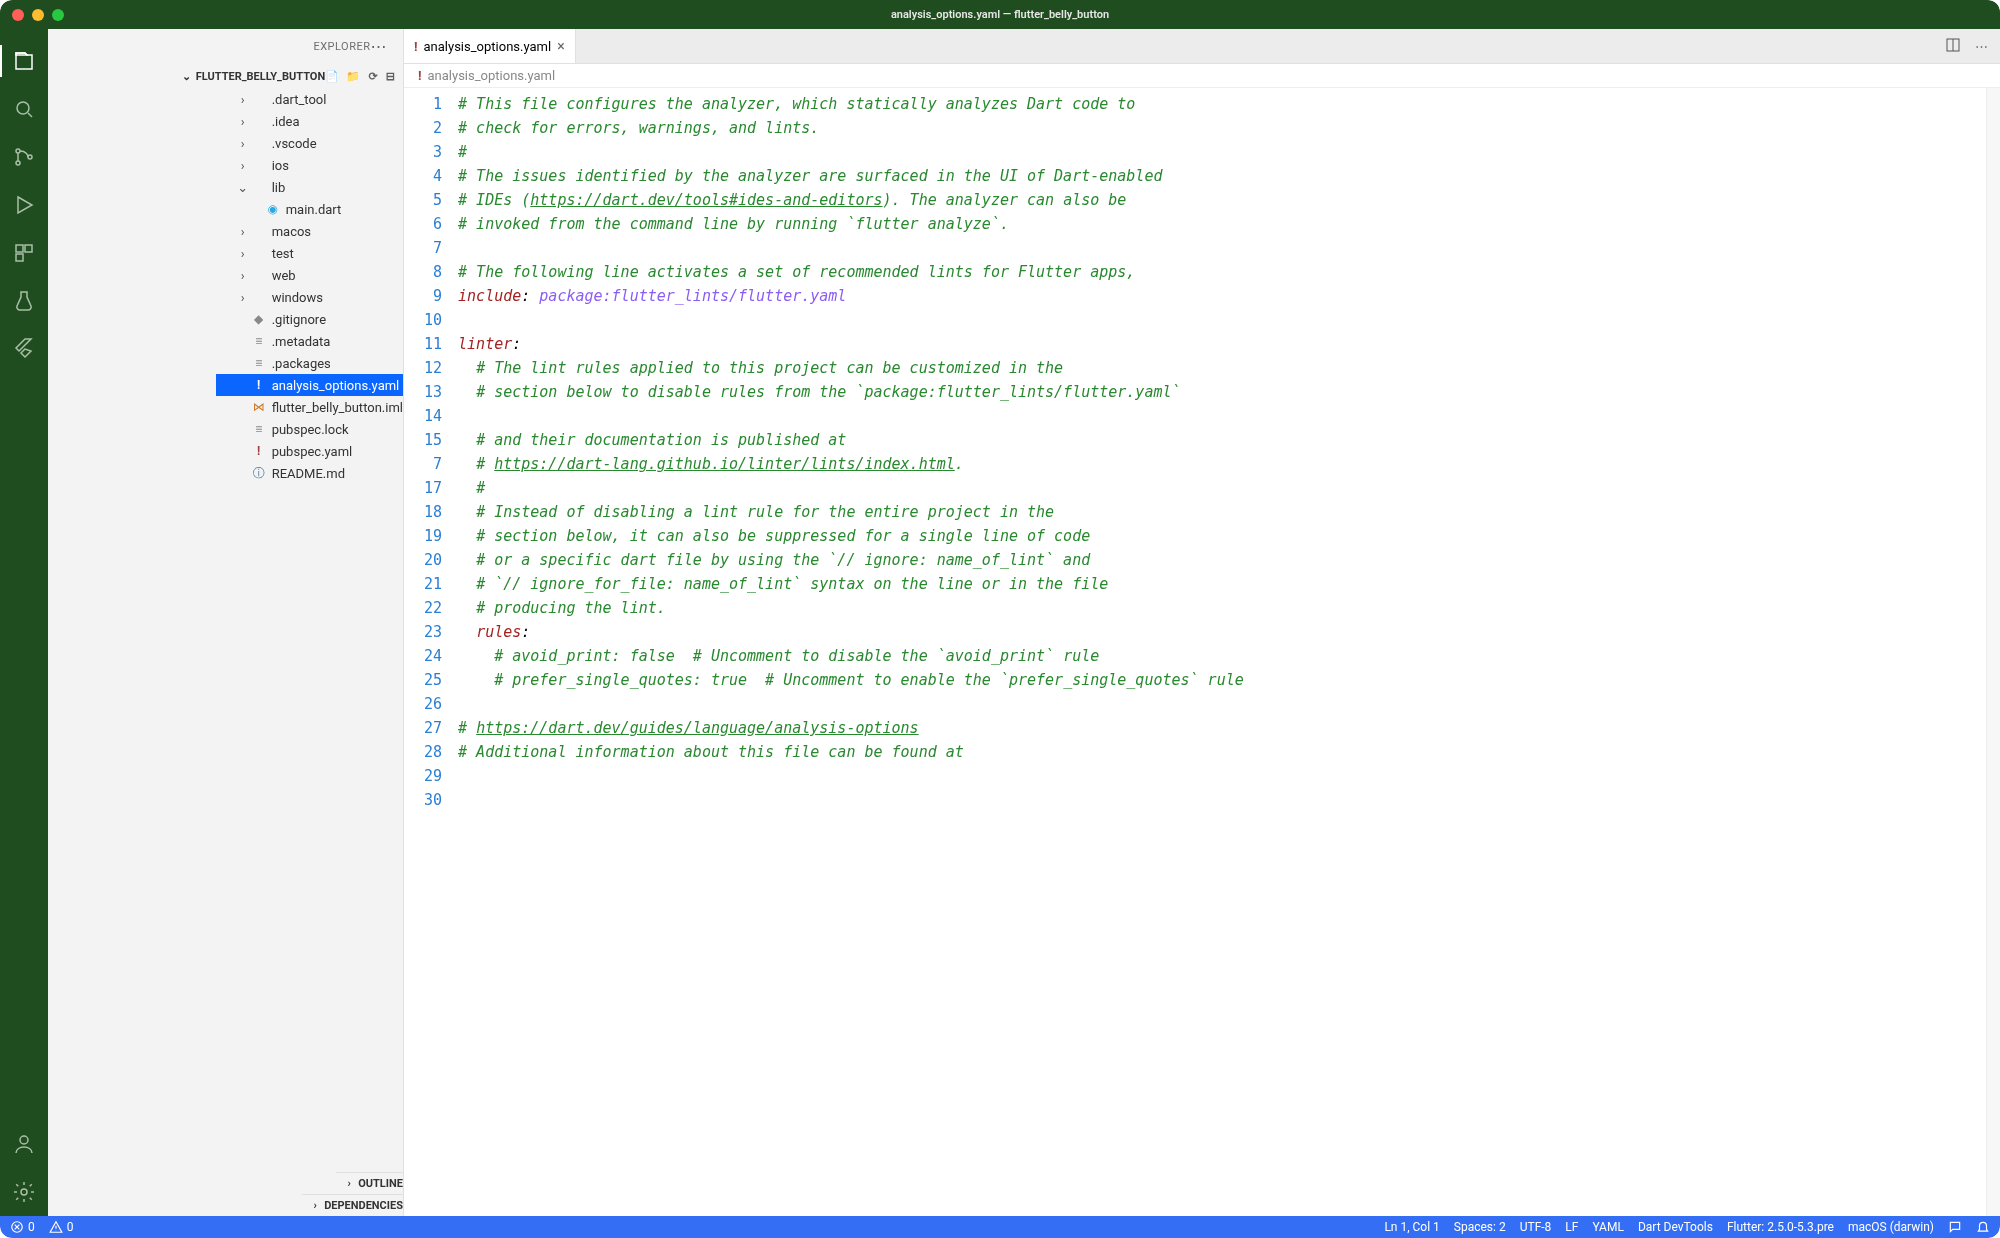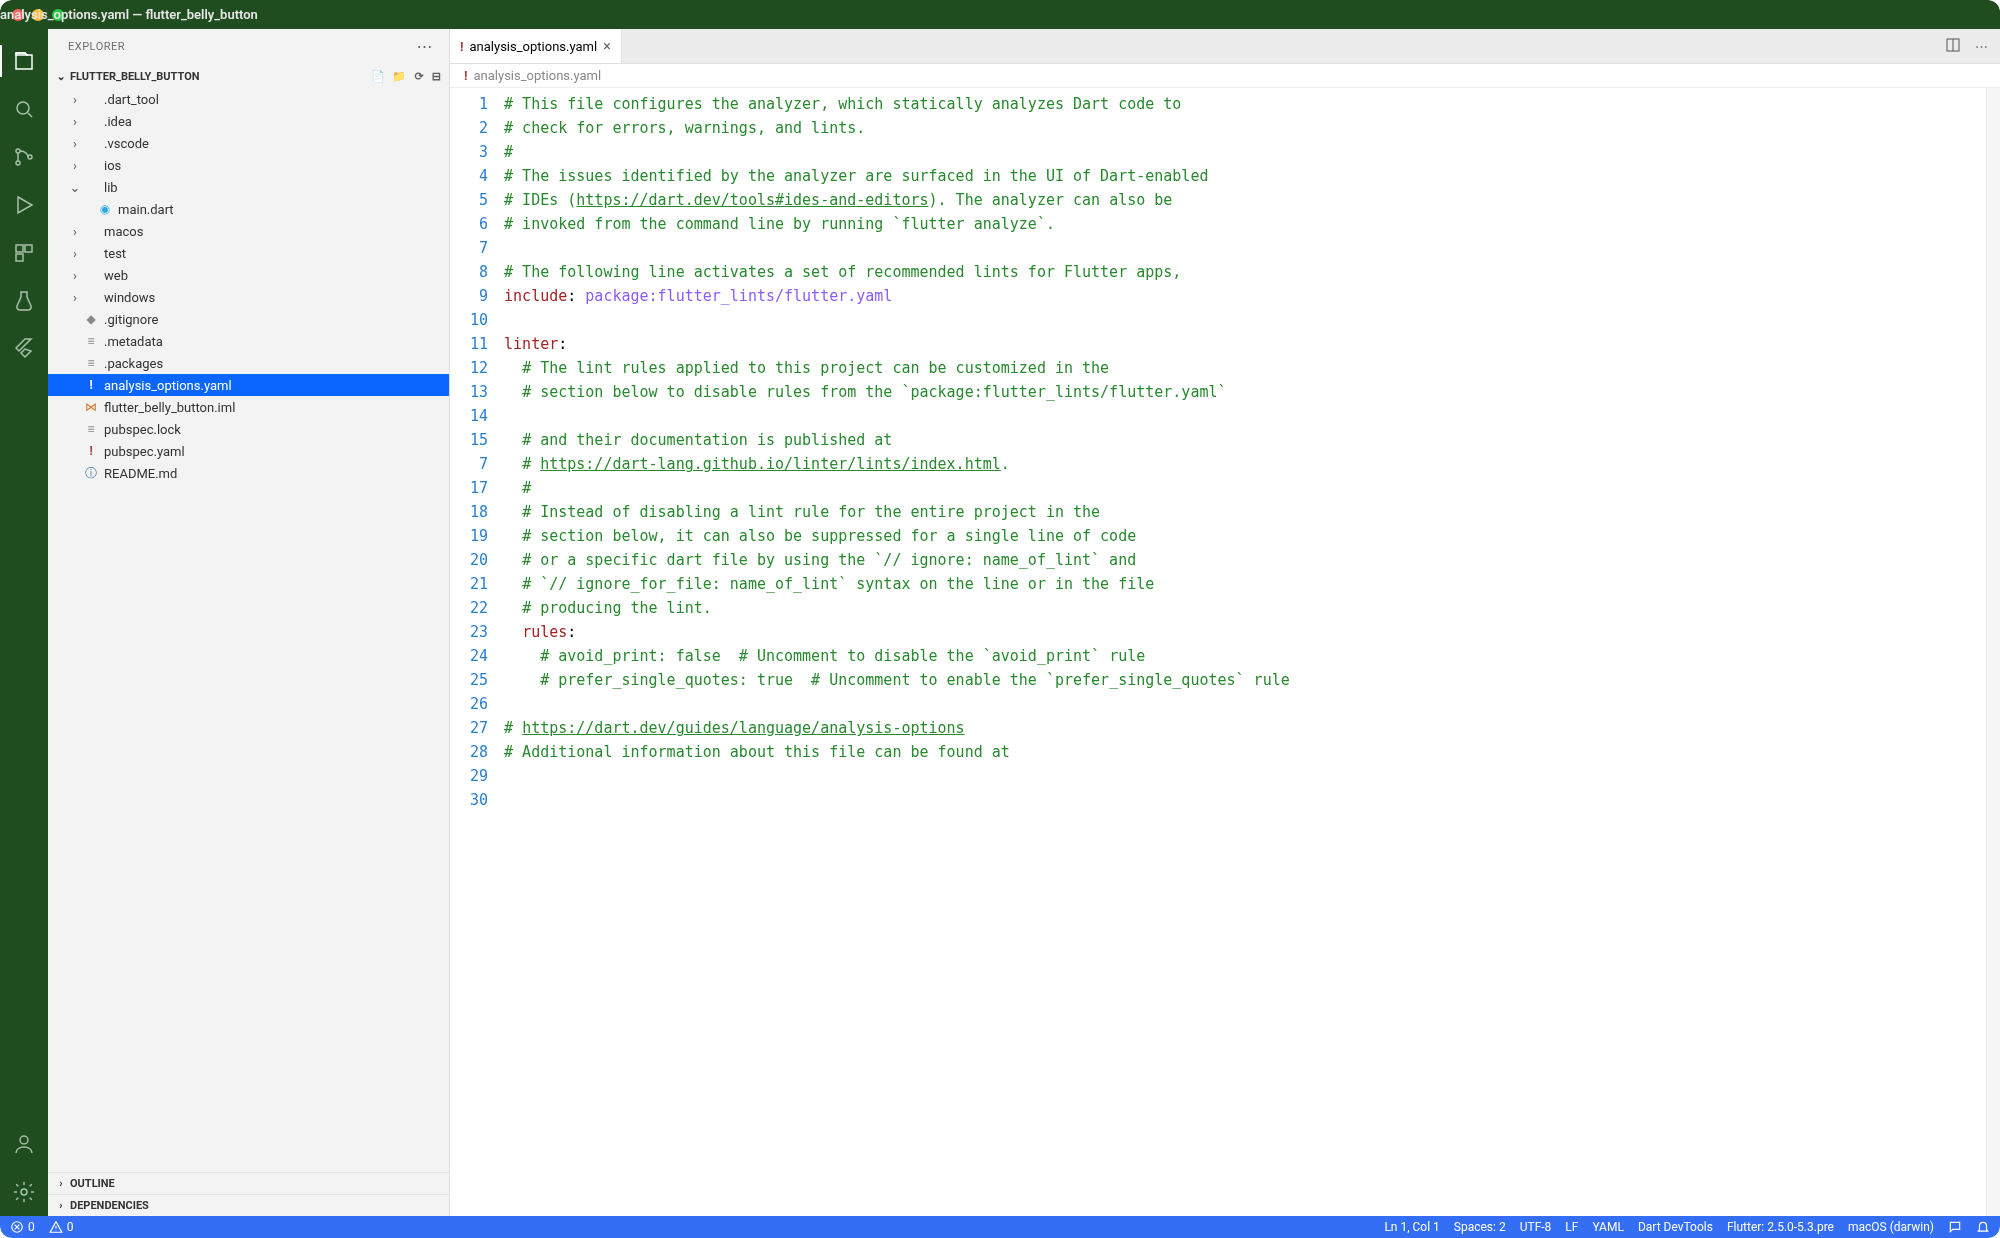--- a/index.html
+++ b/index.html
@@ -38,21 +38,22 @@
 }
 .traffic-light {
   width: 12px; height: 12px; border-radius: 50%;
 }
 .tl-close { background: #ff5f57; }
 .tl-min { background: #febc2e; }
 .tl-max { background: #28c840; }
 .titlebar-title {
   position: absolute;
   left: 0; right: 0;
-  font-size: 13px;
+  text-align: center;
+  font-size: 11px;
   font-weight: 600;
   pointer-events: none;
 }
 .body-row {
   display: flex;
   flex: 1;
   min-height: 0;
 }
 .activity-bar {
   width: 48px;
@@ -73,26 +74,27 @@
 }
 .activity-icon.active { color: #fff; }
 .activity-icon.active::before {
   content: '';
   position: absolute;
   left: 0; top: 8px; bottom: 8px; width: 2px;
   background: #fff;
 }
 .activity-icon svg { width: 24px; height: 24px; fill: none; stroke: currentColor; stroke-width: 1.5; }
 .sidebar {
-  width: 402px;
+  width: 356px;
   background: #f3f3f3;
   border-right: 1px solid #e0e0e0;
   display: flex;
   flex-direction: column;
   flex-shrink: 0;
+  align-items: flex-end;
 }
 .sidebar-header {
   height: 35px;
   display: flex;
   align-items: center;
   justify-content: space-between;
   padding: 0 16px 0 20px;
   color: #6f6f6f;
   font-size: 11px;
   letter-spacing: .5px;
@@ -196,21 +198,21 @@
   display: flex;
 }
 .gutter {
   text-align: right;
   color: #2a7fd4;
   padding: 4px 16px 4px 20px;
   user-select: none;
   background:#fff;
 }
 .gutter div { height: 24px; }
-.lines { padding: 4px 0; flex:1; }
+.lines { padding: 4px 0; flex:1;font-style:italic; }
 .lines div.row { height: 24px; white-space: pre; }
 .tok-comment { color: #28892e; }
 .tok-key { color: #a32222; }
 .tok-string { color: #8b5cf6; }
 .tok-link { color: #28892e; text-decoration: underline; }
 .minimap {
   position:absolute; right:0; top:0; bottom:0; width:14px;
   background:#f7f7f7; border-left:1px solid #eee;
 }
 .statusbar {

